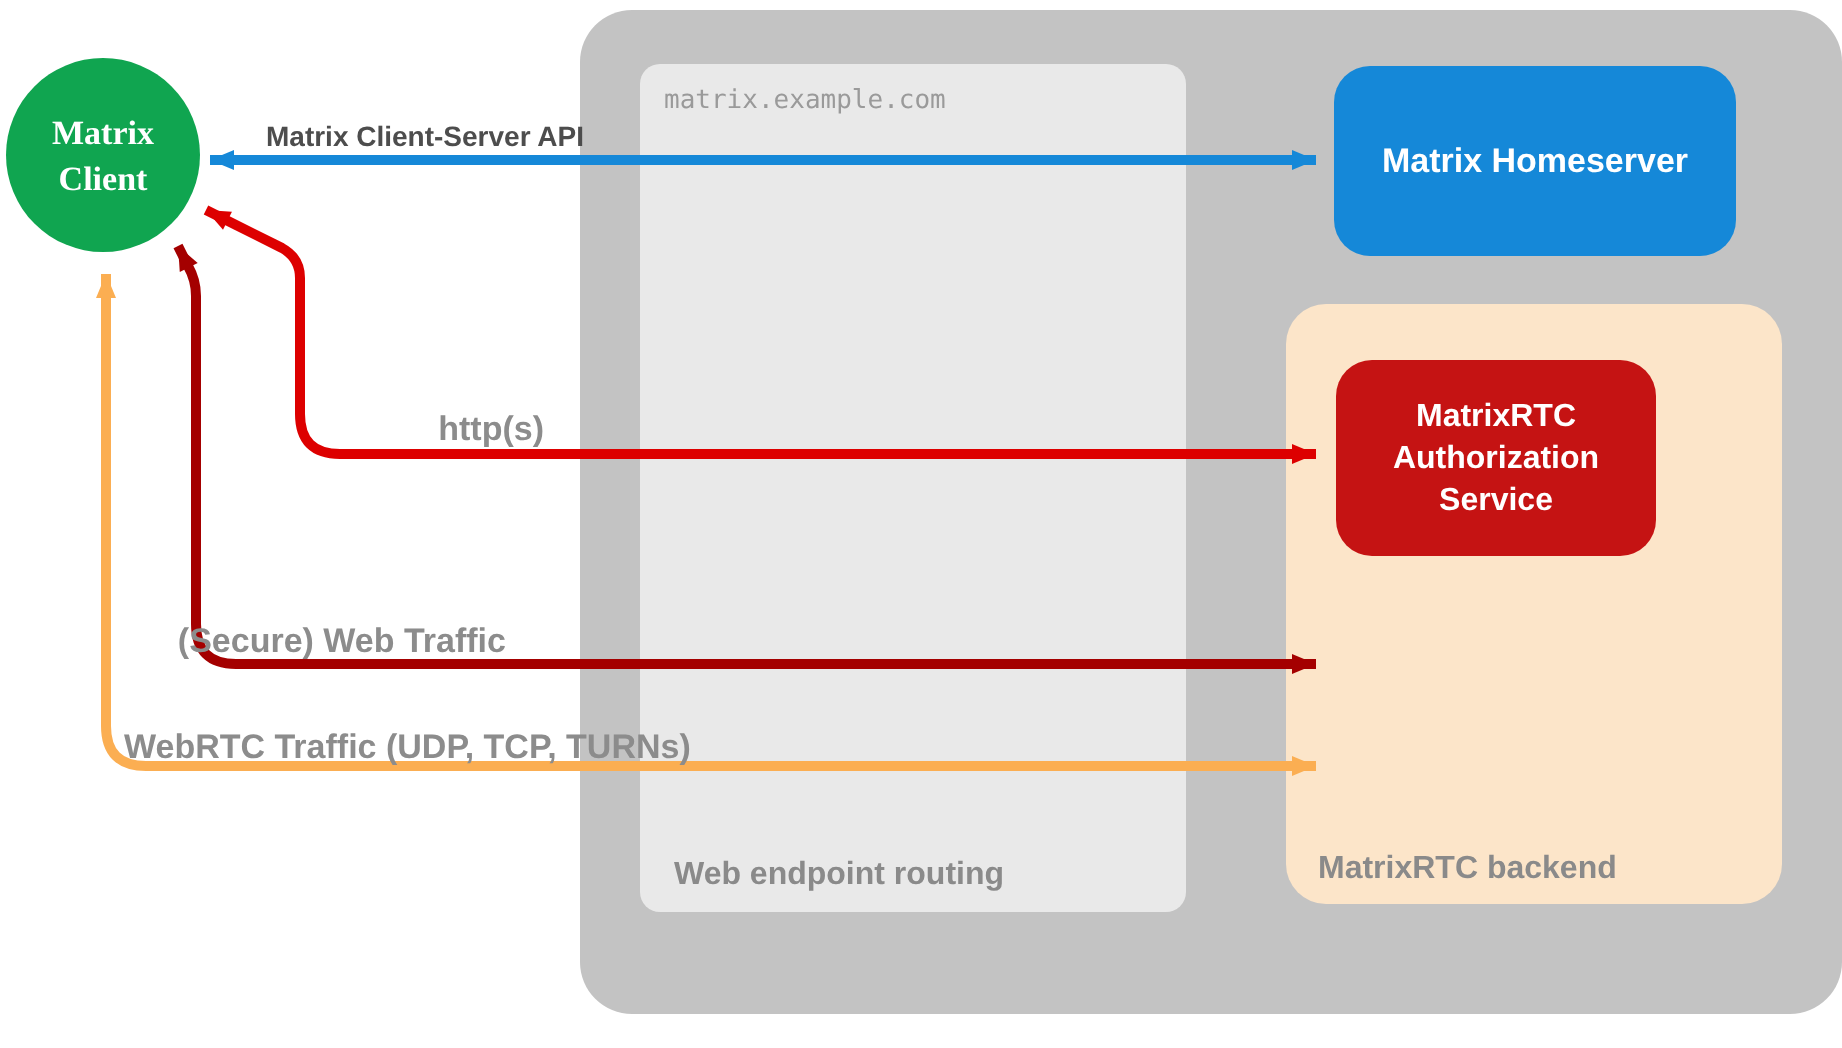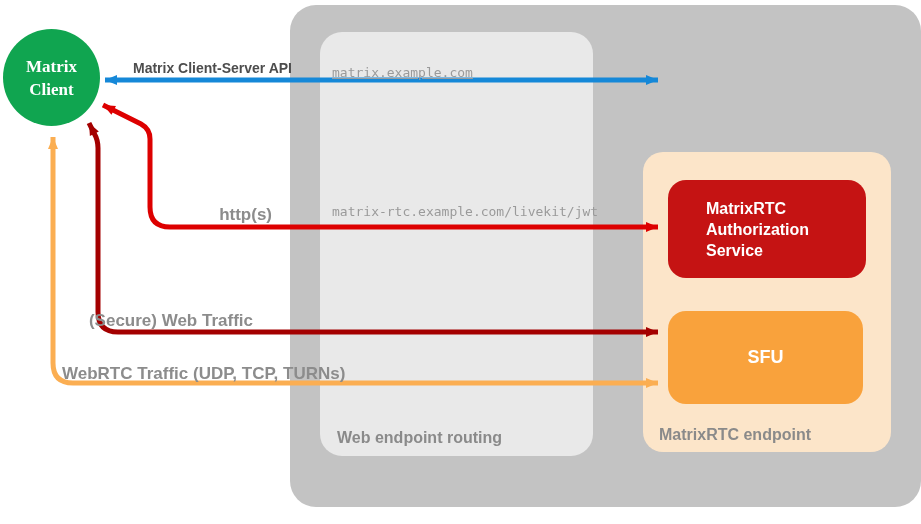--- a/index.html
+++ b/index.html
@@ -18,21 +18,21 @@
     left: 290px; top: 5px;
     width: 631px; height: 502px;
     background: var(--container-gray);
     border-radius: 26px;
   }
   
   .routing-box {
     left: 30px; top: 27px;
     width: 273px; height: 424px;
     background: var(--routing-gray);
-    border-radius: 22px;
+    border-radius: 10px;
   }
   .routing-label {
     left: 17px; bottom: 9px;
     font-size: 16px; font-weight: bold;
     color: var(--box-label-gray);
   }
   
   .homeserver-box {
     left: 377px; top: 28px;
     width: 201px; height: 95px;
@@ -43,26 +43,26 @@
   }
   
   .backend-box {
     left: 353px; top: 147px;
     width: 248px; height: 300px;
     background: var(--backend-peach);
     border-radius: 20px;
   }
   .auth-box {
     left: 25px; top: 28px;
-    width: 198px; height: 98px;
+    width: 160px; height: 98px;
     background: var(--auth-red);
     border-radius: 18px;
     display: flex; align-items: center; justify-content: center;
     color: var(--white); font-size: 16px; font-weight: bold;
-    line-height: 21px;
+    text-align: center; line-height: 21px;
     padding: 0 38px; box-sizing: border-box;
   }
   .sfu-box {
     left: 25px; top: 159px;
     width: 195px; height: 93px;
     background: var(--sfu-orange);
     border-radius: 18px;
     display: flex; align-items: center; justify-content: center;
     color: var(--white); font-size: 18px; font-weight: bold;
   }
@@ -119,29 +119,29 @@
 <body>
 
 <div class="canvas">
 
   <div class="abs site-container">
 
     <div class="abs routing-box">
       <div class="abs routing-label">Web endpoint routing</div>
     </div>
 
+    <div class="abs homeserver-box">
+      <span>Matrix Homeserver</span>
+    </div>
 
     <div class="abs backend-box">
       <div class="abs auth-box">
         <span>MatrixRTC Authorization Service</span>
       </div>
-      <div class="abs sfu-box">
-        <span>SFU</span>
-      </div>
-      <div class="abs backend-label">MatrixRTC endpoint</div>
+      <div class="abs backend-label">MatrixRTC backend</div>
     </div>
 
   </div>
 
   <div class="abs client-circle">
     <span>Matrix
 Client</span>
   </div>
 
   <svg class="abs arrows-layer" width="921" height="524" viewBox="0 0 921 524" xmlns="http://www.w3.org/2000/svg">
@@ -162,21 +162,20 @@
 
     <path class="arrow arrow-blue" d="M 105 80 H 658" marker-start="url(#ah-blue)" marker-end="url(#ah-blue)"></path>
 
     <path class="arrow arrow-red" d="M 103 105 L 141 124 Q 150 129 150 139 L 150 207 Q 150 227 170 227 L 658 227" marker-start="url(#ah-red)" marker-end="url(#ah-red)"></path>
 
     <path class="arrow arrow-darkred" d="M 89 123 L 94 133 Q 98 140 98 148 L 98 312 Q 98 332 118 332 L 658 332" marker-start="url(#ah-darkred)" marker-end="url(#ah-darkred)"></path>
 
     <path class="arrow arrow-orange" d="M 53 137 L 53 363 Q 53 383 73 383 L 658 383" marker-start="url(#ah-orange)" marker-end="url(#ah-orange)"></path>
   </svg>
 
-  <div class="abs url-label" style="left:332px; top:65px;text-decoration:underline;">matrix.example.com</div>
-  <div class="abs url-label" style="left:332px; top:204px;">matrix-rtc.example.com/livekit/jwt</div>
+  <div class="abs url-label" style="left:332px; top:43px;">matrix.example.com</div>
 
   <div class="abs api-label" style="left:133px; top:60px;">Matrix Client-Server API</div>
   <div class="abs arrow-label" style="right:649px; top:205px;">http(s)</div>
   <div class="abs arrow-label" style="right:668px; top:311px;">(Secure) Web Traffic</div>
   <div class="abs arrow-label" style="left:62px; top:364px;">WebRTC Traffic (UDP, TCP, TURNs)</div>
 
 </div>
 
 </body></html>

